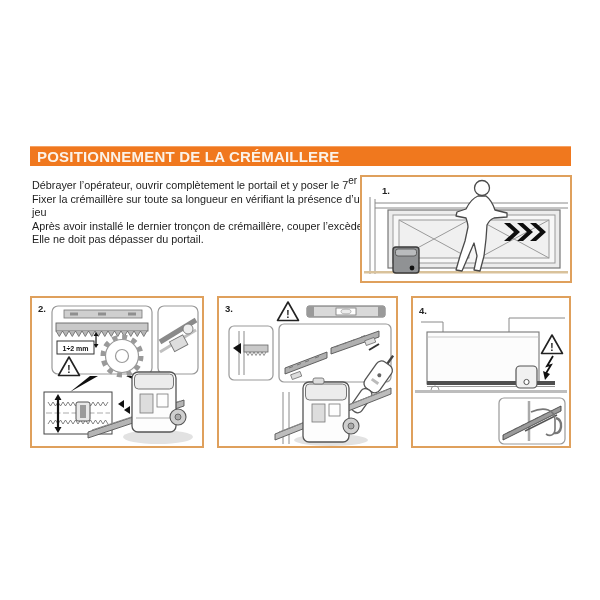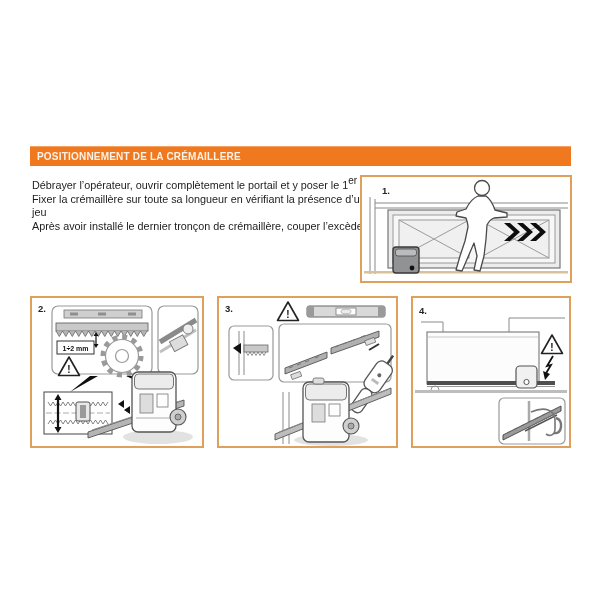--- a/index.html
+++ b/index.html
@@ -5,21 +5,21 @@
   html,body{margin:0;padding:0;}
   body{
     width:600px;height:600px;position:relative;background:#ffffff;
     font-family:"Liberation Sans", sans-serif;overflow:hidden;
   }
   .header-bar{
     position:absolute;left:30px;top:146px;width:541px;height:20px;
     background:var(--accent,#F0781E);
     border-top:1px solid #F6A162;
     box-sizing:border-box;
-    color:#FBF2E8;font-weight:bold;font-size:10px;line-height:19px;
+    color:#FBF2E8;font-weight:bold;font-size:15px;line-height:19px;
     padding-left:7px;letter-spacing:.2px;
   }
   .instructions{
     position:absolute;left:32px;top:179px;width:346px;
     font-size:10.8px;line-height:13.5px;color:#1c1c1c;
   }
   .instructions sup{font-size:10px;line-height:0;}
   .panel{
     position:absolute;background:#fff;
     border:2px solid var(--panel-border,#DFA05C);
@@ -32,23 +32,24 @@
   .thin{stroke:#8a8a8a;stroke-width:1;fill:none;}
 </style>
 </head>
 <body>
 
 <div class="header-bar">
   <span>POSITIONNEMENT DE LA CRÉMAILLERE</span>
 </div>
 
 <div class="instructions">
-  <div><span>Débrayer l’opérateur, ouvrir complètement le portail et y poser le 1</span><sup>er</sup></div>
+  <div><span>Débrayer l’opérateur, ouvrir complètement le portail et y poser le 7</span><sup>er</sup></div>
   <div>Fixer la crémaillère sur toute sa longueur en vérifiant la présence d’un jeu</div>
   <div>Après avoir installé le dernier tronçon de crémaillère, couper l’excèdent.</div>
+  <div>Elle ne doit pas dépasser du portail.</div>
 </div>
 
 <div class="panel" style="left:360px;top:175px;width:212px;height:108px;">
   <svg width="208" height="104" viewBox="0 0 208 104">
     <text x="20" y="17" class="fig-num">1.</text>
 
     <g>
       <path class="thin" d="M8 20 V97 M13 22 V97"></path>
       <path class="thin" d="M13 26 H206 M13 31 H206"></path>
     </g>

